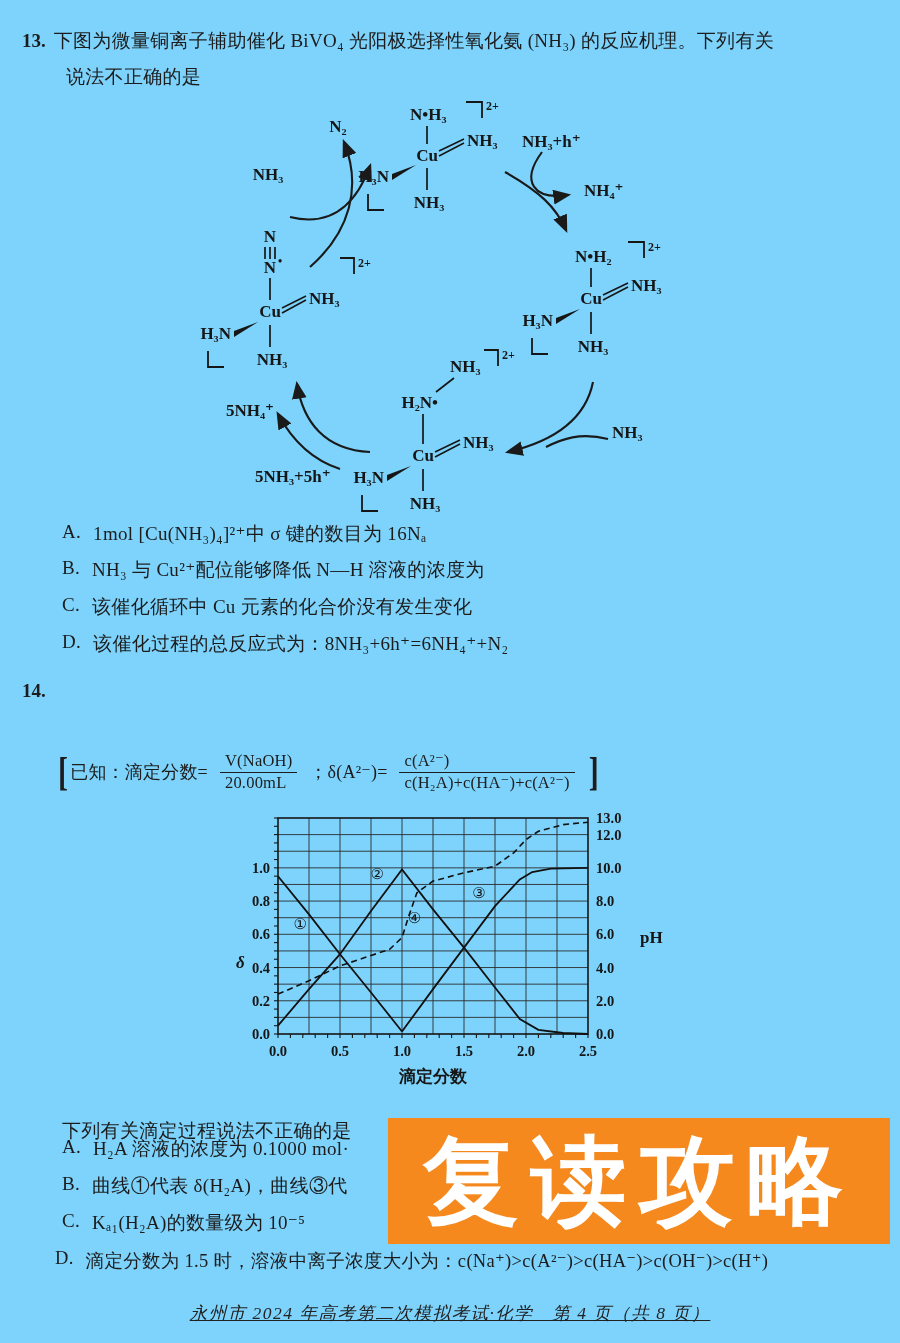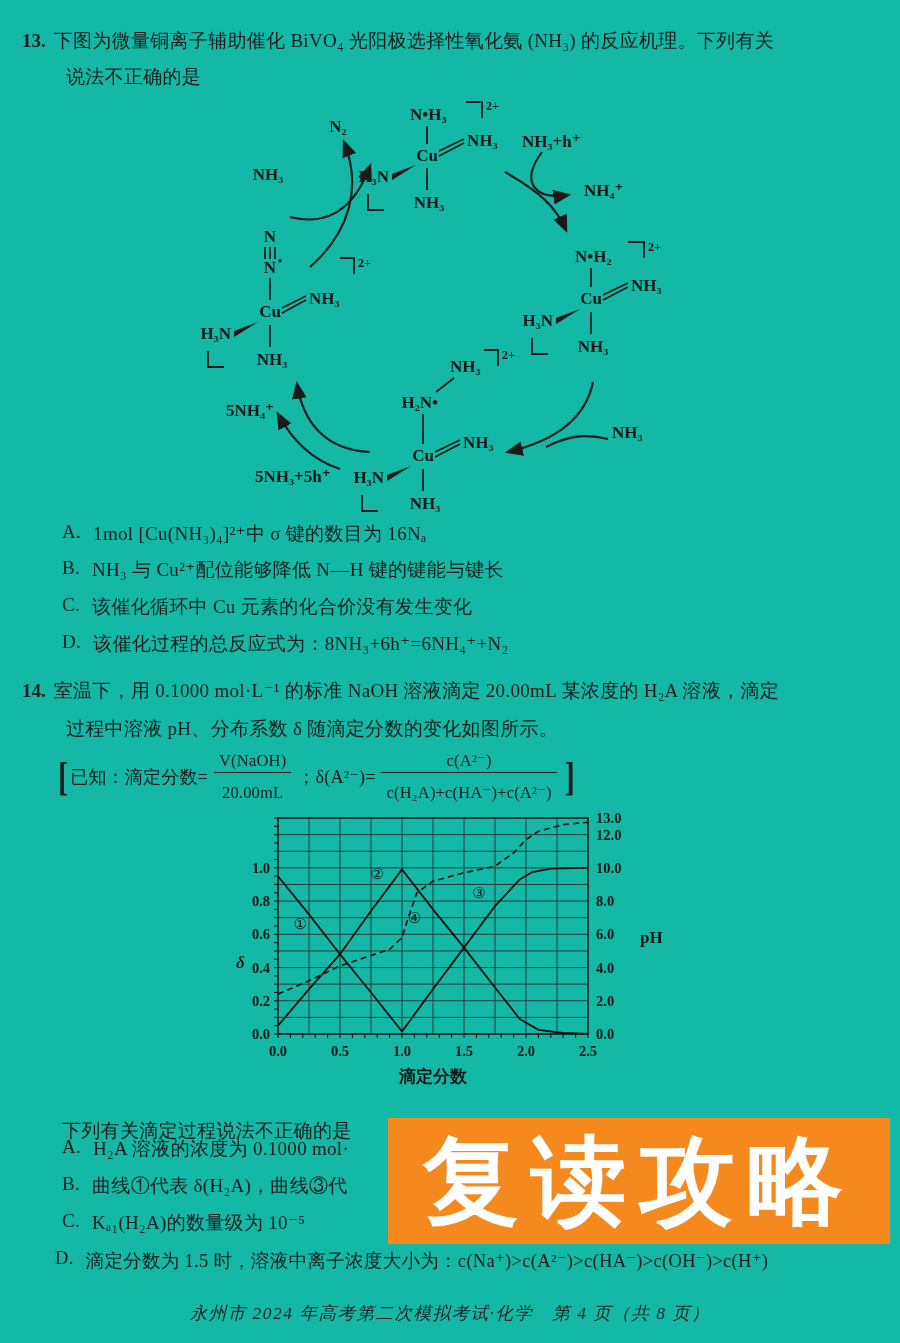--- a/index.html
+++ b/index.html
@@ -1,29 +1,29 @@
 <!DOCTYPE html>
 <html><head>
 <meta charset="utf-8">
 <style>
   html,body{margin:0;padding:0;background:#e8e8e8;}
   .page{
     position:relative;width:900px;height:1343px;margin:0 auto;
-    background:#14b8a6;color:#1c1c1c;overflow:hidden;
+    background:#7dd3fc;color:#1c1c1c;overflow:hidden;
     font-family:"Liberation Serif","DejaVu Serif",serif;
   }
   .abs{position:absolute;}
   .stem{font-size:19px;line-height:1.35;display:flex;}
   .stem .qnum{font-weight:bold;margin-right:8px;white-space:nowrap;}
   .stem .qtext{letter-spacing:0.3px;}
   .opt{font-size:19px;display:flex;letter-spacing:0.3px;}
   .opt .olabel{margin-right:12px;}
   .known{font-size:18px;display:flex;align-items:center;letter-spacing:0.2px;}
-  .frac{display:inline-flex;flex-direction:column;text-align:center;font-size:16.5px;
-        vertical-align:middle;margin:0 6px;line-height:1.15;gap:10px;}
+  .frac{display:inline-flex;flex-direction:column;text-align:left;font-size:16.5px;
+        vertical-align:middle;margin:0 12px;line-height:1.15;}
   .frac .num{border-bottom:1.6px solid #1c1c1c;padding:0 5px 1px 5px;}
   .frac .den{padding:1px 5px 0 5px;}
   .bigbracket{font-size:30px;font-weight:bold;transform:scaleY(1.3);margin:0 2px;}
   .footer{width:100%;text-align:center;font-size:17.5px;font-style:italic;
           letter-spacing:1.5px;color:#222;}
   .watermark{
     display:flex;align-items:center;justify-content:center;
     background:#f5891d;color:#ffffff;z-index:10;
     font-family:"Liberation Sans","DejaVu Sans",sans-serif;
     font-weight:900;font-size:96px;letter-spacing:12px;line-height:1;
@@ -155,37 +155,33 @@
     <path class="arrow" d="M200,362 C155,360 133,332 127,294" marker-end="url(#ah)"></path>
     <path class="arrow" d="M170,379 C142,370 122,350 108,324" marker-end="url(#ah)"></path>
   </svg>
 
   <div class="abs opt" style="left:62px;top:521px;">
     <span class="olabel">A.</span>
     <span>1mol [Cu(NH₃)₄]²⁺中 σ 键的数目为 16Nₐ</span>
   </div>
   <div class="abs opt" style="left:62px;top:557px;">
     <span class="olabel">B.</span>
-    <span>NH₃ 与 Cu²⁺配位能够降低 N—H 键的键能与键长</span>
+    <span>NH₃ 与 Cu²⁺配位能够降低 N—H 溶液的浓度为</span>
   </div>
   <div class="abs opt" style="left:62px;top:594px;">
     <span class="olabel">C.</span>
     <span>该催化循环中 Cu 元素的化合价没有发生变化</span>
   </div>
   <div class="abs opt" style="left:62px;top:631px;">
     <span class="olabel">D.</span>
     <span>该催化过程的总反应式为：8NH₃+6h⁺=6NH₄⁺+N₂</span>
   </div>
 
   <div class="abs stem" style="left:22px;top:678px;width:870px;">
     <span class="qnum">14.</span>
-    <span class="qtext">室温下，用 0.1000 mol·L⁻¹ 的标准 NaOH 溶液滴定 20.00mL 某浓度的 H₂A 溶液，滴定</span>
-  </div>
-  <div class="abs stem" style="left:66px;top:716px;">
-    <span class="qtext">过程中溶液 pH、分布系数 δ 随滴定分数的变化如图所示。</span>
   </div>
 
   <div class="abs known" style="left:56px;top:752px;">
     <span class="bigbracket">[</span>
     <span>已知：滴定分数=</span>
     <span class="frac">
       <span class="num">V(NaOH)</span>
       <span class="den">20.00mL</span>
     </span>
     <span>；</span>
@@ -323,15 +319,15 @@
   </div>
   <div class="abs opt" style="left:55px;top:1248px;font-size:18.5px;">
     <span class="olabel">D.</span>
     <span>滴定分数为 1.5 时，溶液中离子浓度大小为：c(Na⁺)&gt;c(A²⁻)&gt;c(HA⁻)&gt;c(OH⁻)&gt;c(H⁺)</span>
   </div>
 
   <div class="abs watermark" style="left:388px;top:1118px;width:502px;height:126px;">
     <span>复读攻略</span>
   </div>
 
-  <div class="abs footer" style="left:0;top:1301px;">永州市 2024 年高考第二次模拟考试·化学　第 4 页（共 8 页）</div>
+  <div class="abs footer" style="left:0;top:1301px;text-decoration:underline;">永州市 2024 年高考第二次模拟考试·化学　第 4 页（共 8 页）</div>
 
 </div>
 
 </body></html>

